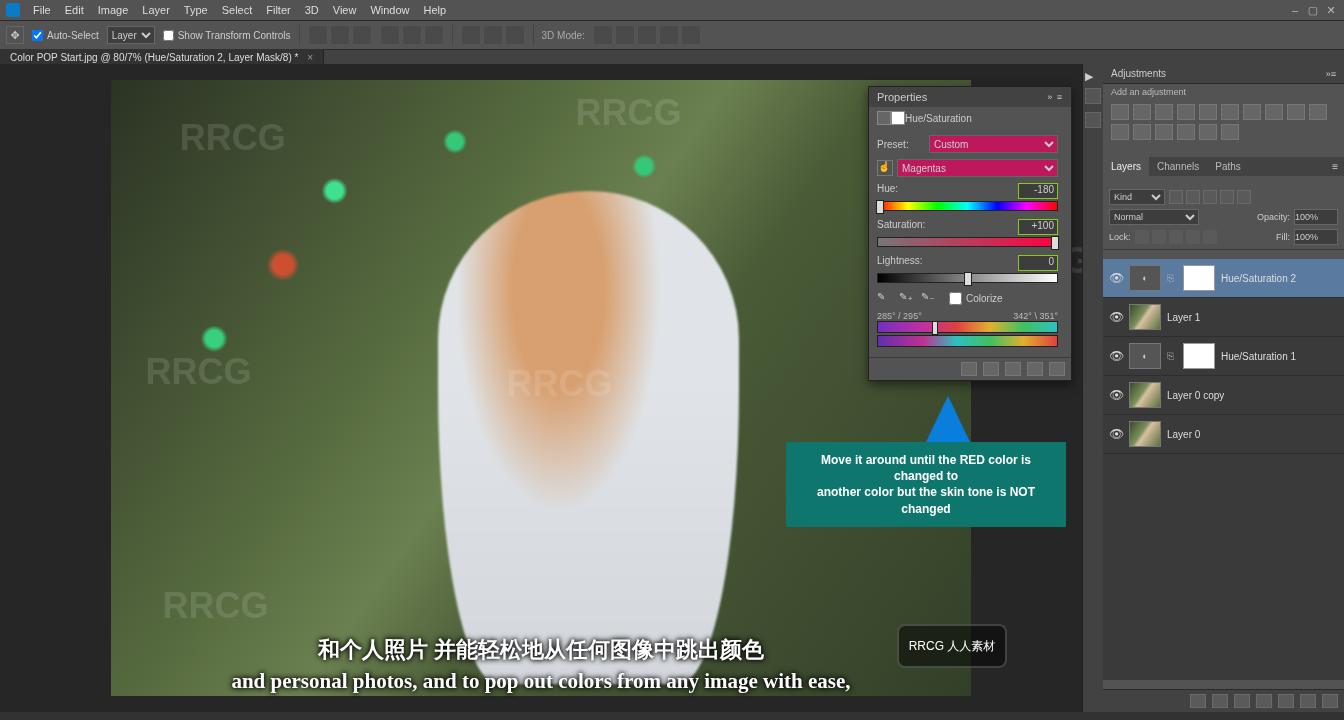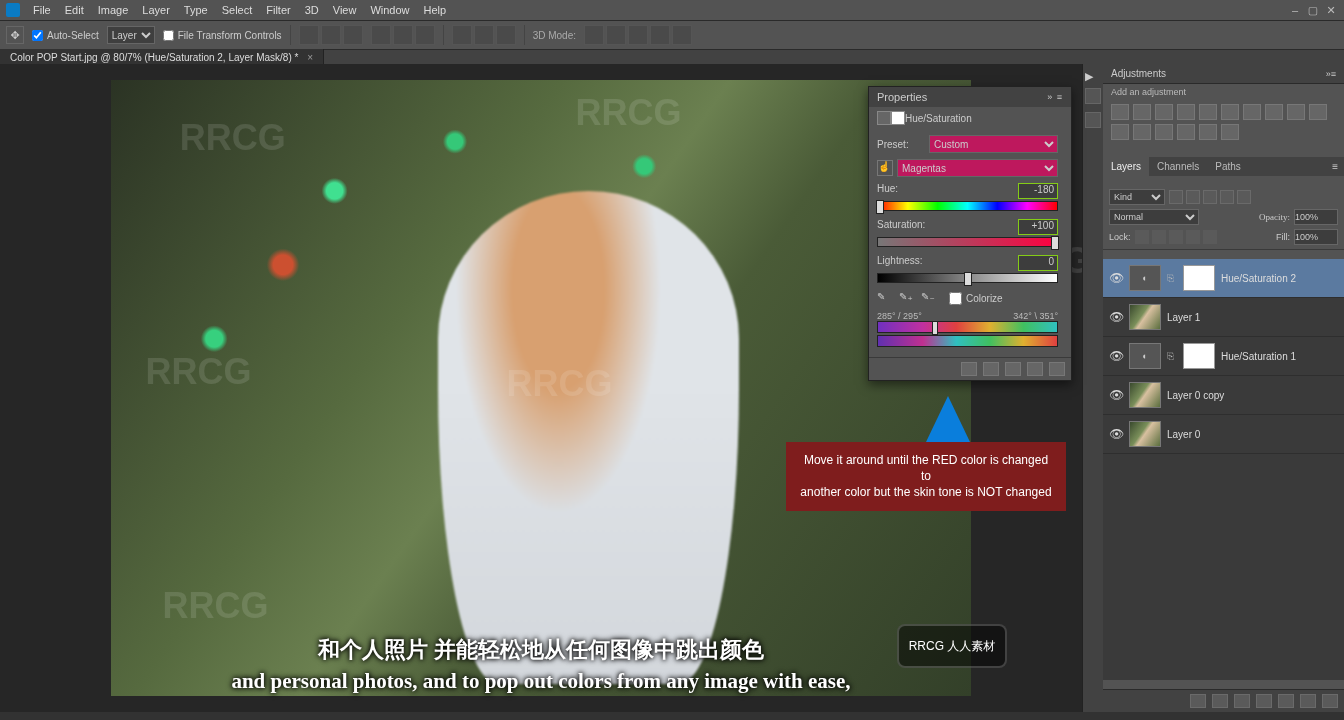--- a/index.html
+++ b/index.html
@@ -75,21 +75,21 @@
 .range-row { display: flex; justify-content: space-between; font-size: 9px; color: #bbb; margin-top: 4px; }
 .range-bars .bar { height: 12px; border: 1px solid #222; margin-bottom: 2px; }
 .bar-top { background: linear-gradient(90deg, #7030c0, #c030a0 25%, #e04040, #e0b030, #40c060, #30c0c0); position: relative; }
 .bar-bot { background: linear-gradient(90deg, #6030b0, #c03090 25%, #30c0c0, #40c060, #e0b030, #e04040); }
 .props .footer { display: flex; justify-content: flex-end; gap: 6px; padding: 4px 6px; border-top: 1px solid #3a3a3a; }
 .props .footer .fi { width: 16px; height: 14px; background: #666; border: 1px solid #777; }
 
 
 .callout { position: absolute; left: 786px; top: 396px; width: 280px; }
 .callout .arrow { width: 0; height: 0; border-left: 22px solid transparent; border-right: 22px solid transparent; border-bottom: 46px solid #0a7edc; margin-left: 140px; }
-.callout .box { background: #7f1d1d; color: #fff; font-size: 12px; font-weight: 400; text-align: center; padding: 10px 12px; line-height: 1.35; }
+.callout .box { background: #0f766e; color: #fff; font-size: 12px; font-weight: 700; text-align: center; padding: 10px 12px; line-height: 1.35; }
 
 
 .rightdock { width: 262px; background: #535353; border-left: 1px solid #222; display: flex; position: relative; }
 .rightdock .strip { width: 20px; background: #424242; display: flex; flex-direction: column; align-items: center; padding-top: 6px; gap: 8px; }
 .rightdock .strip .si { width: 16px; height: 16px; background: #555; border: 1px solid #666; }
 .rightdock .panels { flex: 1; display: flex; flex-direction: column; gap: 9px; }
 
 .panel-hdr { background: #424242; padding: 4px 8px; font-size: 10px; color: #ccc; display: flex; align-items: center; justify-content: space-between; border-bottom: 1px solid #2a2a2a; }
 .panel-hdr .collapse { font-size: 9px; }
 .adjust-panel .hint { padding: 3px 8px; font-size: 9px; color: #bbb; }
@@ -150,21 +150,21 @@
   <div class="tool">✥</div>
   <label>
     <input type="checkbox" checked="" style="">
     <span>Auto-Select</span>
   </label>
   <select>
     <option>Layer</option>
   </select>
   <label>
     <input type="checkbox" style="">
-    <span>File Transform Controls</span>
+    <span>Show Transform Controls</span>
   </label>
   <div class="sep"></div>
   <div class="grp">
     <div class="iconbtn"></div>
     <div class="iconbtn"></div>
     <div class="iconbtn"></div>
   </div>
   <div class="grp">
     <div class="iconbtn"></div>
     <div class="iconbtn"></div>
@@ -264,21 +264,21 @@
             <div class="fi"></div>
             <div class="fi"></div>
             <div class="fi"></div>
           </div>
           <div class="fi" style="background:#3a3a3a;"></div>
         </div>
         <div class="r">
           <select style="width:90px;">
             <option>Normal</option>
           </select>
-          <span style="margin-left:auto;font-family:Liberation Serif, serif;">Opacity:</span>
+          <span style="margin-left:auto;">Opacity:</span>
           <input style="width: 44px;" value="100%">
         </div>
         <div class="r">
           <span>Lock:</span>
           <div class="lock">
             <div class="li"></div>
             <div class="li"></div>
             <div class="li"></div>
             <div class="li"></div>
             <div class="li"></div>

